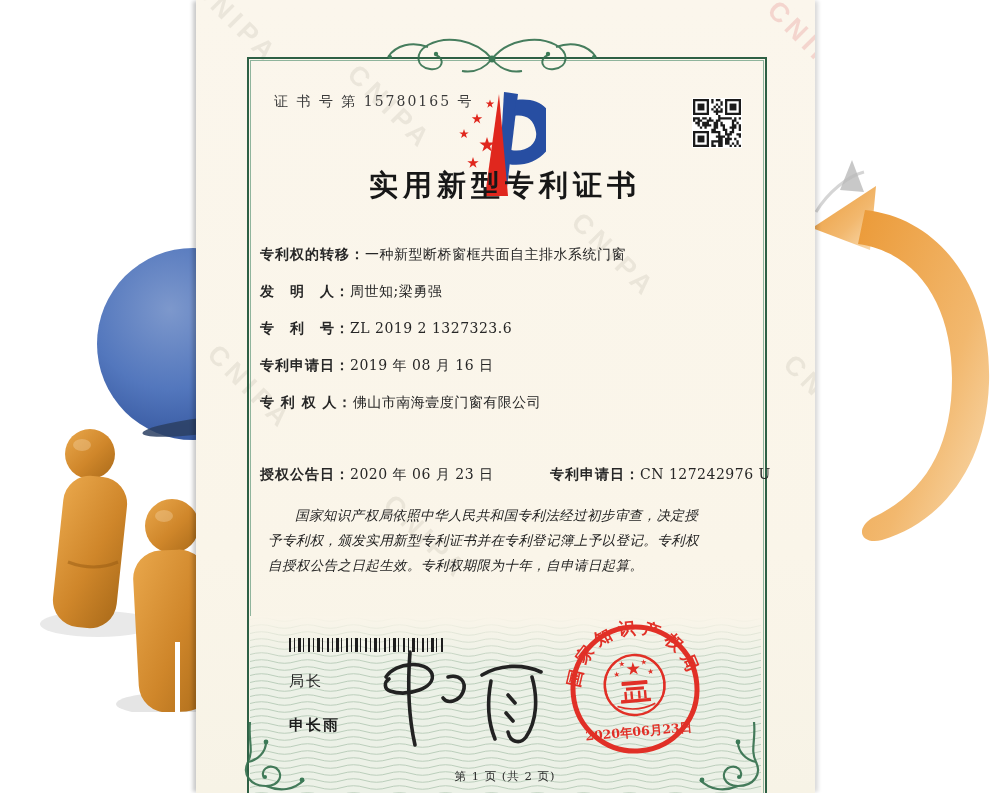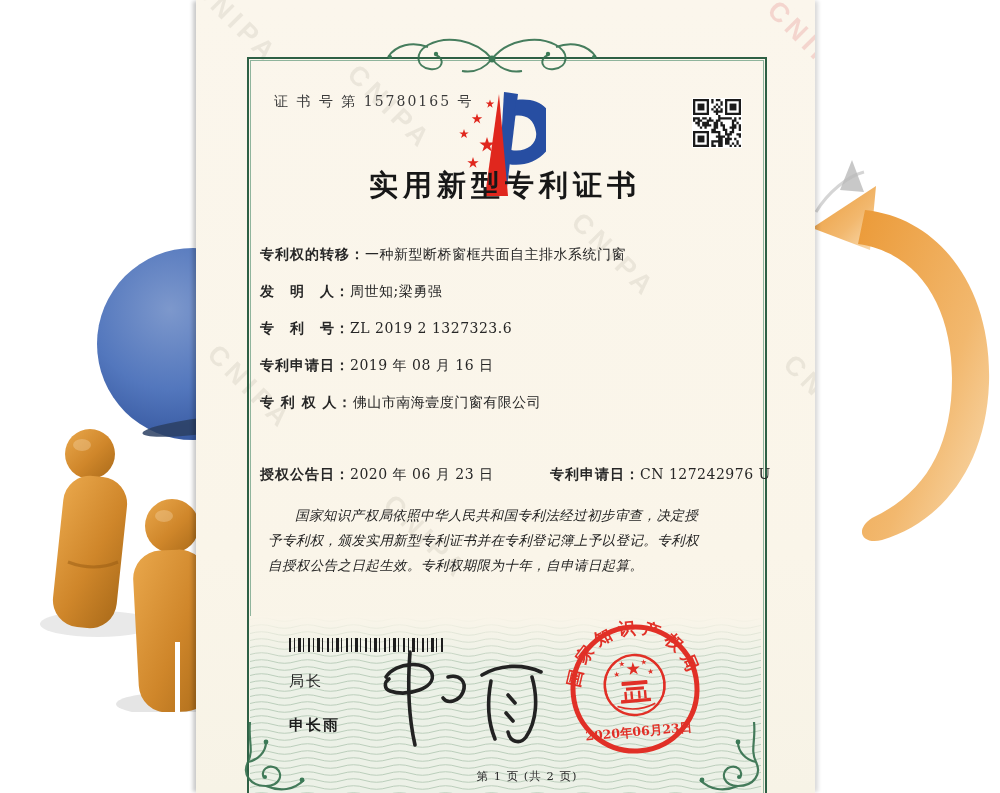--- a/index.html
+++ b/index.html
@@ -54,21 +54,21 @@
   .barcode{position:absolute;left:93px;top:638px;width:156px;height:14px;z-index:6;background:
     repeating-linear-gradient(90deg,#1d1d1d 0 2px,rgba(0,0,0,0) 2px 5px,#1d1d1d 5px 6px,rgba(0,0,0,0) 6px 9px,
     #1d1d1d 9px 12px,rgba(0,0,0,0) 12px 14px,#1d1d1d 14px 15px,rgba(0,0,0,0) 15px 19px);}
 
   .director-title{position:absolute;left:93px;top:672px;font-size:15px;font-weight:400;color:#1e1e1e;z-index:6;letter-spacing:2px;}
   .director-name{position:absolute;left:93px;top:716px;font-size:15px;font-weight:600;color:#1e1e1e;z-index:6;letter-spacing:2px;}
   .signature-svg{position:absolute;left:178px;top:646px;z-index:7;}
 
   .seal{position:absolute;left:368px;top:618px;width:142px;height:142px;z-index:30;transform:rotate(-5deg);opacity:.95;}
 
-  .footer{position:absolute;left:51px;top:769px;width:516px;text-align:center;font-size:11.5px;color:#2d2d2d;z-index:6;letter-spacing:1px;padding-left:22px;}
+  .footer{position:absolute;left:51px;top:769px;width:516px;text-align:center;font-size:11.5px;color:#2d2d2d;z-index:6;letter-spacing:1px;}
 </style>
 </head>
 <body>
 
 <div class="canvas">
 
   <div class="blue-blob"></div>
   <div class="blue-swoosh"></div>
 
   <svg class="figures-svg" width="185" height="300" viewBox="0 0 185 300">

